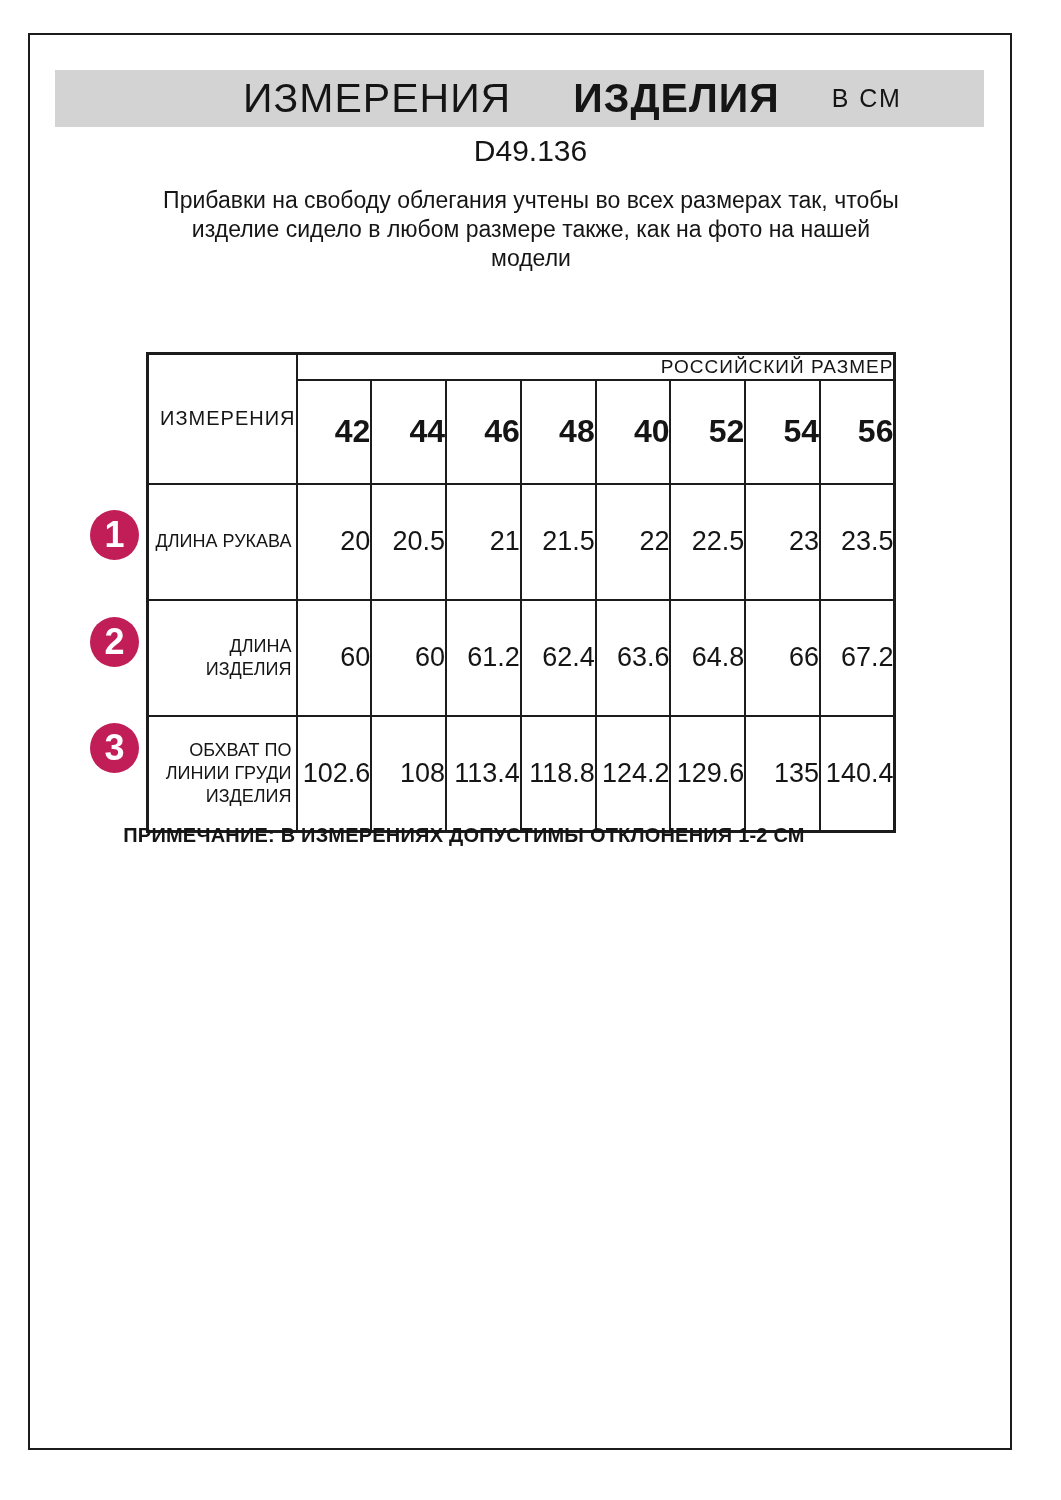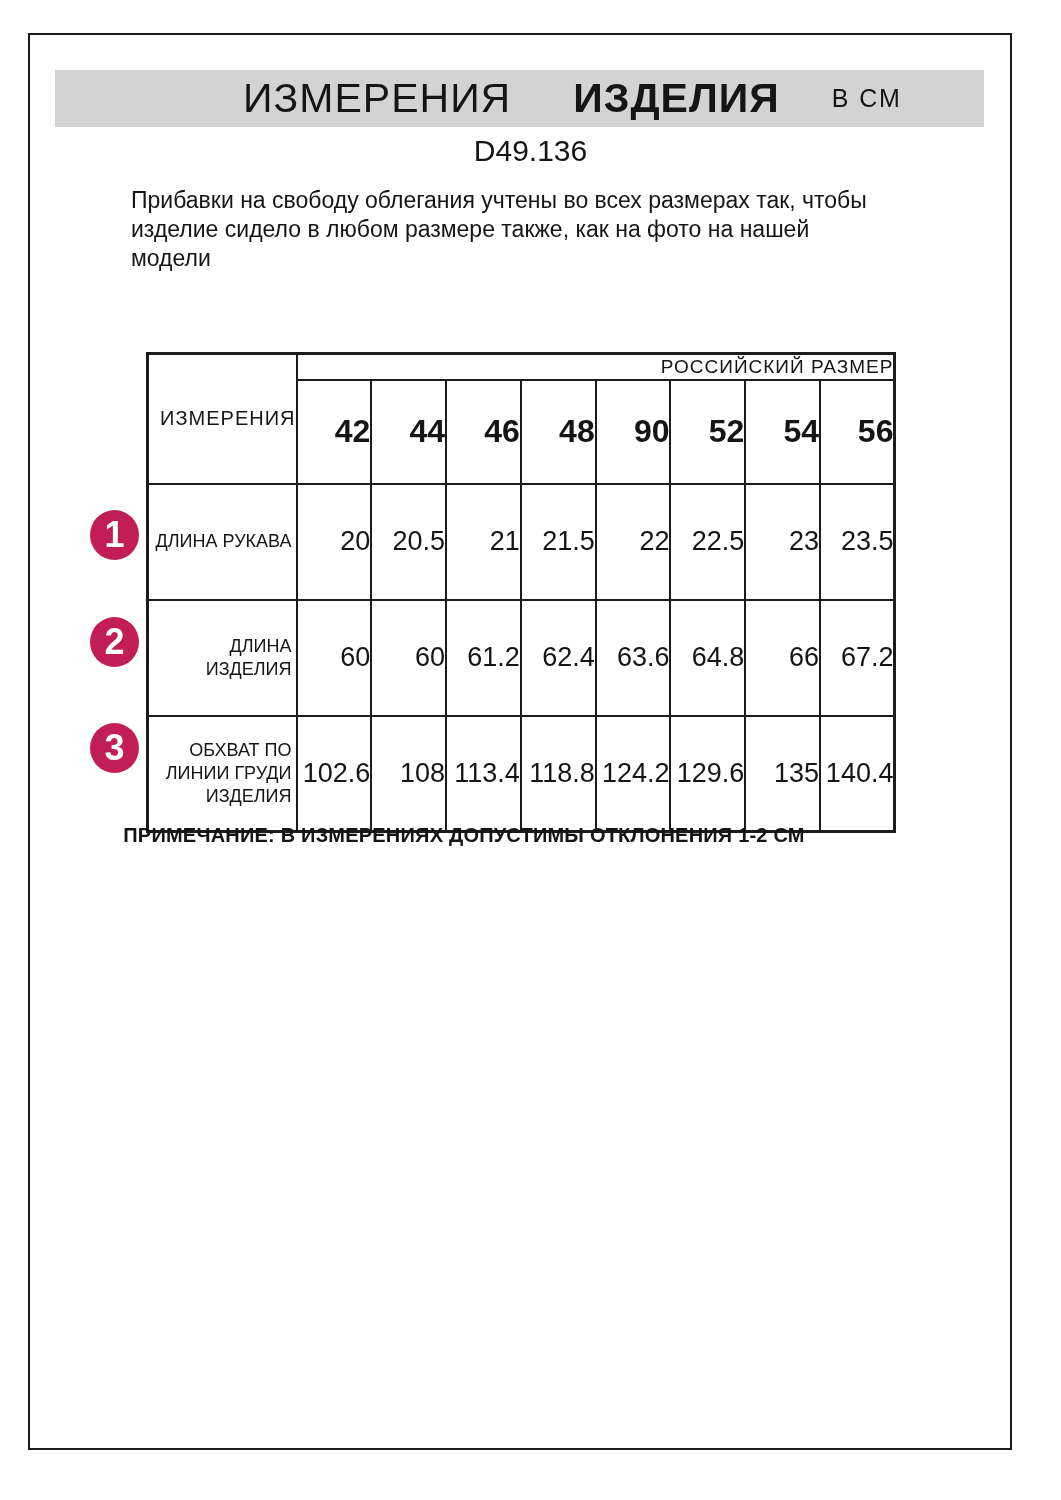--- a/index.html
+++ b/index.html
@@ -50,21 +50,21 @@
     left: 0; top: 134px;
     width: 1061px;
     text-align: center;
     font-size: 30px;
     font-weight: 400;
   }
   .description {
     position: absolute;
     left: 131px; top: 186px;
     width: 800px;
-    text-align: left;
+    text-align: center;
     font-size: 23px;
     line-height: 29px;
     white-space: pre-line;
   }
   table.size-table {
     position: absolute;
     left: 146px; top: 352px;
     width: 748px;
     border-collapse: collapse;
     table-layout: fixed;
@@ -165,21 +165,21 @@
   <tbody>
     <tr class="group-row">
       <td rowspan="2" class="corner-label">ИЗМЕРЕНИЯ</td>
       <td colspan="8" class="group-header">РОССИЙСКИЙ РАЗМЕР</td>
     </tr>
     <tr class="size-row">
       <td class="size-cell">42</td>
       <td class="size-cell">44</td>
       <td class="size-cell">46</td>
       <td class="size-cell">48</td>
-      <td class="size-cell">90</td>
+      <td class="size-cell">40</td>
       <td class="size-cell">52</td>
       <td class="size-cell">54</td>
       <td class="size-cell">56</td>
     </tr>
     <tr class="data-row">
       <td class="row-label">ДЛИНА РУКАВА</td>
       <td class="value-cell">20</td>
       <td class="value-cell">20.5</td>
       <td class="value-cell">21</td>
       <td class="value-cell">21.5</td>

